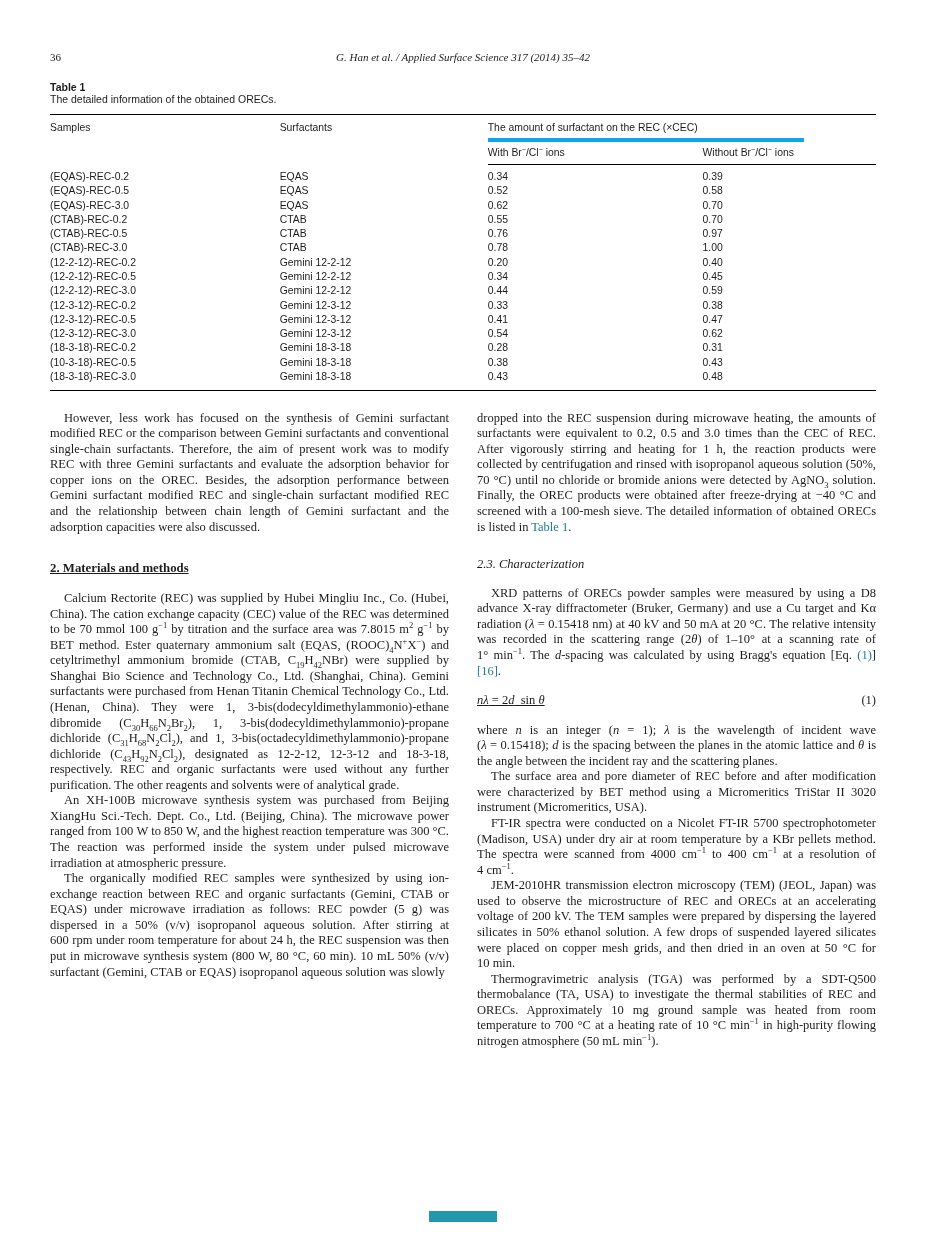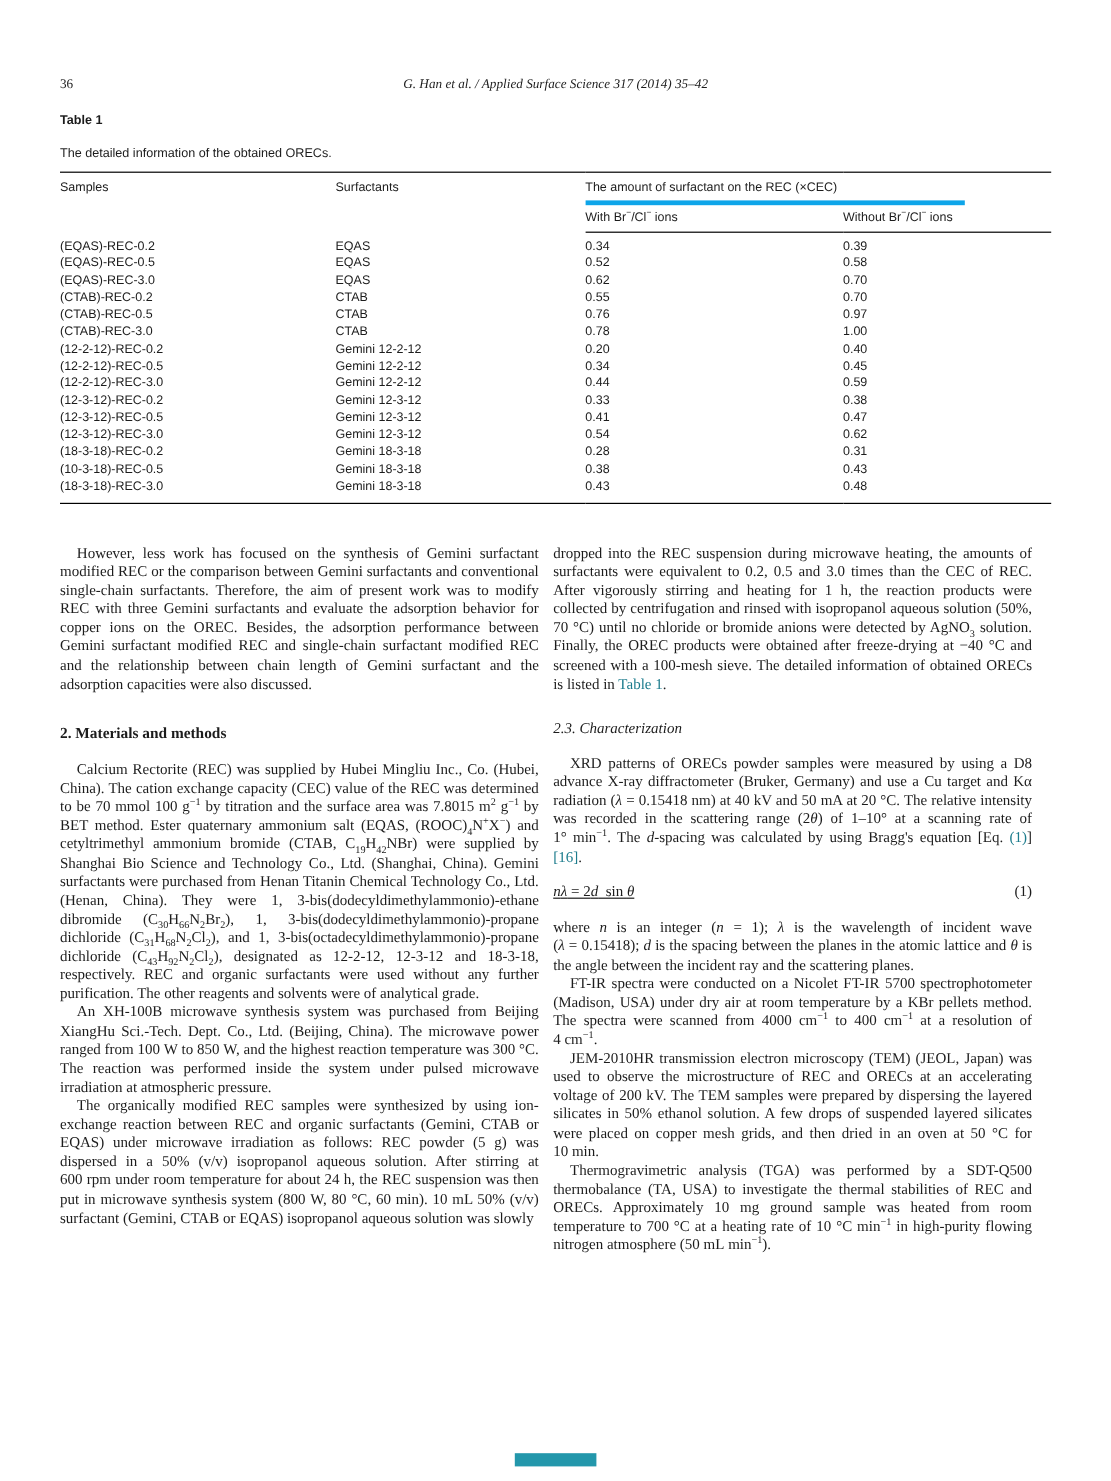--- a/index.html
+++ b/index.html
@@ -4,54 +4,54 @@
 <style>
   * { box-sizing: border-box; }
   html, body { margin: 0; padding: 0; background: #ffffff; }
   .page {
     position: relative;
     width: 926px;
     height: 1234px;
     background: #ffffff;
     color: #1c1c1c;
     font-family: "Liberation Serif", "DejaVu Serif", serif;
-    padding: 64px 50px 0 50px;
+    padding: 51px 50px 0 50px;
     overflow: hidden;
   }
 
   
   .running-header { position: relative; height: 14px; font-size: 11px; }
   .pagenum { position: absolute; left: 0; top: 0; }
   .runhead { position: absolute; left: 0; right: 0; top: 0; text-align: center; font-style: italic; }
 
   
   .table-block { font-family: "Liberation Sans", "DejaVu Sans", sans-serif; margin-top: 16px; }
   .table-label { font-weight: bold; font-size: 10.5px; }
-  .table-caption { font-size: 10.5px; margin-top: 16px; margin-bottom: 9px; }
+  .table-caption { font-size: 10.5px; margin-top: 0; margin-bottom: 9px; }
   table.t1 { width: 100%; border-collapse: collapse; font-size: 10.4px; border-top: 1px solid #000; }
   table.t1 col.c1 { width: 27.8%; }
   table.t1 col.c2 { width: 25.2%; }
   table.t1 col.c3 { width: 26.0%; }
   table.t1 col.c4 { width: 21.0%; }
   table.t1 th { text-align: left; font-weight: normal; padding: 0; }
   table.t1 thead tr.row1 th { padding-top: 7px; vertical-align: top; }
   table.t1 th.group .group-inner { display: block; border-bottom: 4px solid #0ea5e9; padding-bottom: 5px; margin-right: 72px; }
   table.t1 thead tr.subhead th { padding: 5px 0 6px 0; border-bottom: 1px solid #000; }
   table.t1 thead tr.row1 th.vtop { border-bottom: none; }
   table.t1 tbody tr:first-child td { padding-top: 6px; }
   table.t1 td { padding: 0.8px 0; line-height: 1.22; }
   table.t1 tbody { border-bottom: 1px solid #000; }
   table.t1 tbody tr:last-child td { padding-bottom: 6px; }
 
   
-  .columns { display: flex; gap: 12px; margin-top: 34px; }
+  .columns { display: flex; gap: 28px; margin-top: 20px; }
   .col { width: 399px; font-size: 12.5px; line-height: 1.245; text-align: justify; hyphens: auto; -webkit-hyphens: auto; }
   .col p { margin: 0; text-indent: 14px; }
   .col p.noindent { text-indent: 0; }
-  h2.section { font-size: 12.8px; font-weight: bold; margin: 26px 0 14px 0; text-align: left; }
+  h2.section { font-size: 12.8px; font-weight: bold; margin: 26px 0 14px 0; text-align: left; text-decoration: underline; }
   h3.subsection { font-size: 12.5px; font-weight: normal; font-style: italic; margin: 22px 0 13px 0; text-align: left; }
   sup { font-size: 68%; line-height: 0; vertical-align: super; }
   sub { font-size: 68%; line-height: 0; vertical-align: sub; }
   tlink { color: var(--link-color, #1b7b8c); }
   .equation { display: flex; justify-content: space-between; align-items: baseline; margin: 14px 0; }
   .eq-body { text-indent: 0; text-decoration: underline; }
   .eq-num { text-align: right; }
 
   
   .footer-mark { position: absolute; left: 429px; top: 1211px; width: 68px; height: 11px; background: var(--accent-color, #2397ab); }
@@ -196,20 +196,21 @@
 
     <div class="col">
       <p class="noindent">dropped into the REC suspension during microwave heating, the amounts of surfactants were equivalent to 0.2, 0.5 and 3.0 times than the CEC of REC. After vigorously stirring and heating for 1&nbsp;h, the reaction products were collected by centrifugation and rinsed with isopropanol aqueous solution (50%, 70&nbsp;°C) until no chloride or bromide anions were detected by AgNO<sub>3</sub> solution. Finally, the OREC products were obtained after freeze-drying at −40&nbsp;°C and screened with a 100-mesh sieve. The detailed information of obtained ORECs is listed in <tlink>Table 1</tlink>.</p>
       <h3 class="subsection">2.3. Characterization</h3>
       <p>XRD patterns of ORECs powder samples were measured by using a D8 advance X-ray diffractometer (Bruker, Germany) and use a Cu target and Kα radiation (<i>λ</i>&nbsp;=&nbsp;0.15418&nbsp;nm) at 40&nbsp;kV and 50&nbsp;mA at 20&nbsp;°C. The relative intensity was recorded in the scattering range (2<i>θ</i>) of 1–10° at a scanning rate of 1°&nbsp;min<sup>−1</sup>. The <i>d</i>-spacing was calculated by using Bragg's equation [Eq. <tlink>(1)</tlink>]<tlink>[16]</tlink>.</p>
       <div class="equation">
         <span class="eq-body"><i>n</i><i>λ</i> = 2<i>d</i>&nbsp; sin&nbsp;<i>θ</i></span>
         <span class="eq-num">(1)</span>
       </div>
       <p class="noindent">where <i>n</i> is an integer (<i>n</i>&nbsp;=&nbsp;1); <i>λ</i> is the wavelength of incident wave (<i>λ</i>&nbsp;=&nbsp;0.15418); <i>d</i> is the spacing between the planes in the atomic lattice and <i>θ</i> is the angle between the incident ray and the scattering planes.</p>
+      <p>The surface area and pore diameter of REC before and after modification were characterized by BET method using a Micromeritics TriStar II 3020 instrument (Micromeritics, USA).</p>
       <p>FT-IR spectra were conducted on a Nicolet FT-IR 5700 spectrophotometer (Madison, USA) under dry air at room temperature by a KBr pellets method. The spectra were scanned from 4000&nbsp;cm<sup>−1</sup> to 400&nbsp;cm<sup>−1</sup> at a resolution of 4&nbsp;cm<sup>−1</sup>.</p>
       <p>JEM-2010HR transmission electron microscopy (TEM) (JEOL, Japan) was used to observe the microstructure of REC and ORECs at an accelerating voltage of 200&nbsp;kV. The TEM samples were prepared by dispersing the layered silicates in 50% ethanol solution. A few drops of suspended layered silicates were placed on copper mesh grids, and then dried in an oven at 50&nbsp;°C for 10&nbsp;min.</p>
       <p>Thermogravimetric analysis (TGA) was performed by a SDT-Q500 thermobalance (TA, USA) to investigate the thermal stabilities of REC and ORECs. Approximately 10&nbsp;mg ground sample was heated from room temperature to 700&nbsp;°C at a heating rate of 10&nbsp;°C&nbsp;min<sup>−1</sup> in high-purity flowing nitrogen atmosphere (50&nbsp;mL&nbsp;min<sup>−1</sup>).</p>
     </div>
 
   </div>
 
   <div class="footer-mark"></div>
 
 </div>

